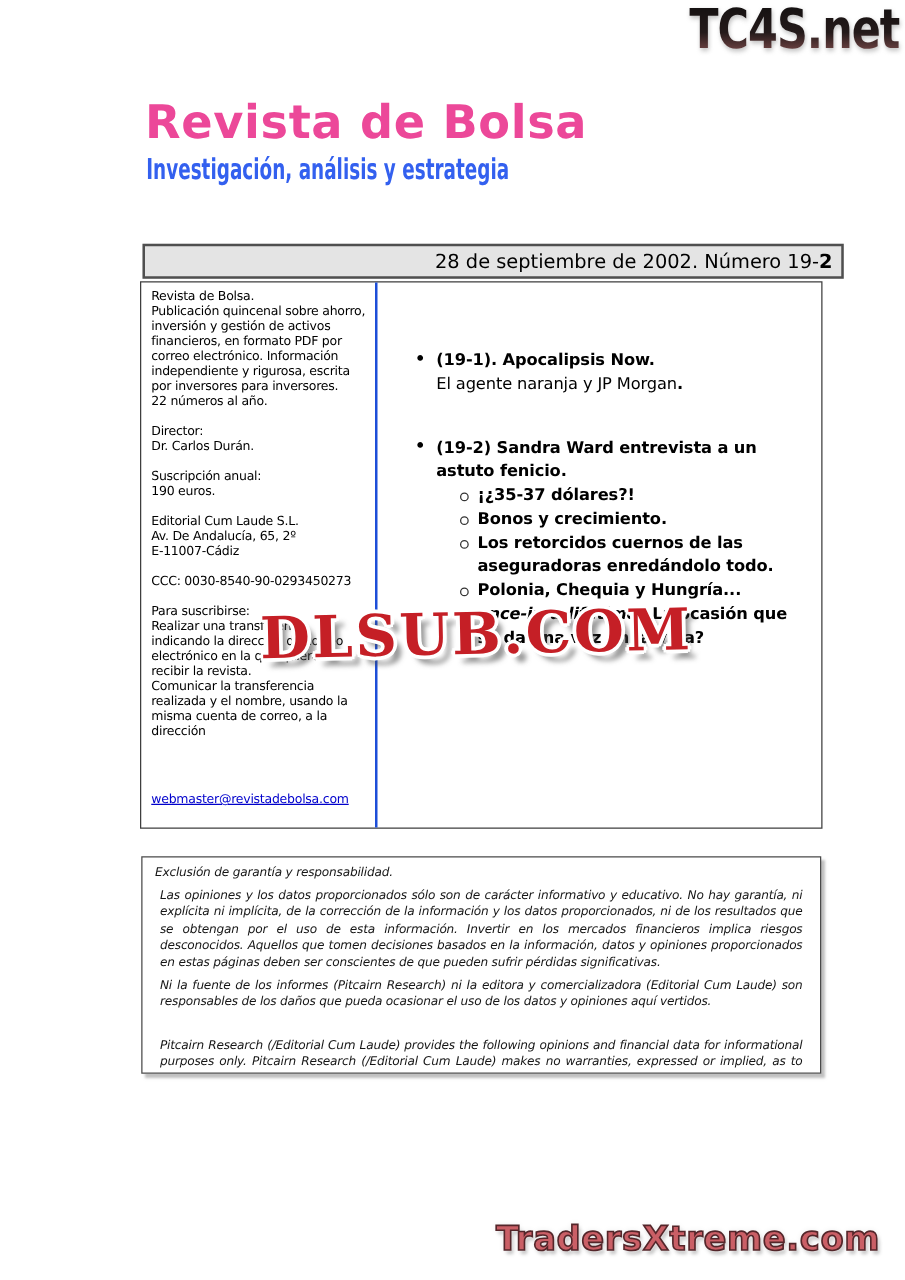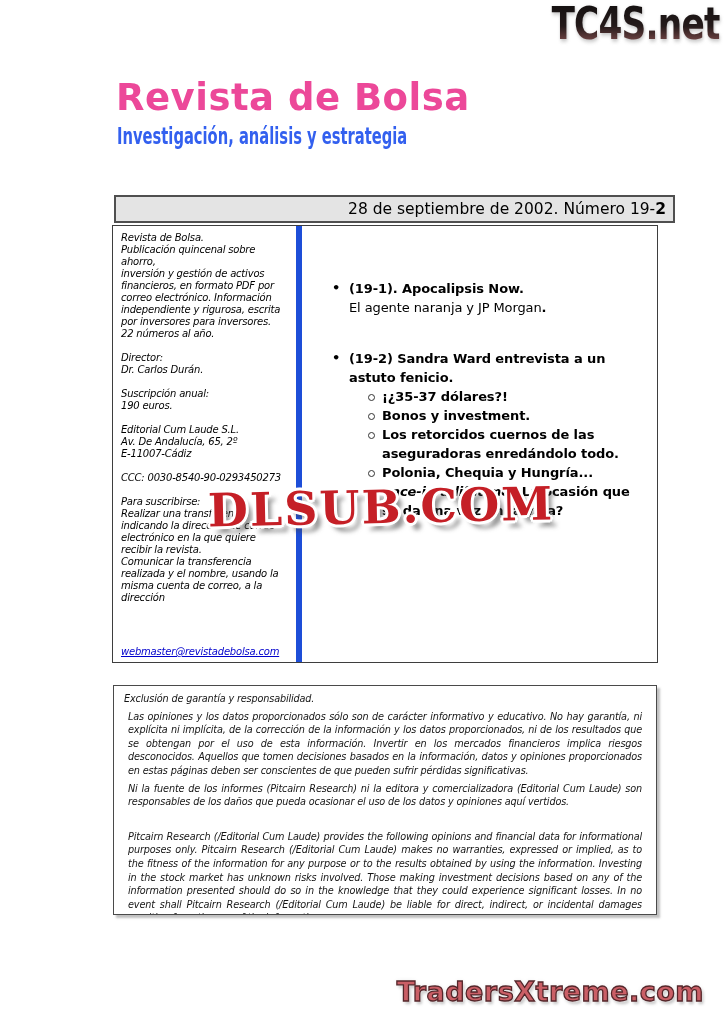--- a/index.html
+++ b/index.html
@@ -30,24 +30,23 @@
     background:#e4e4e4; border:2px solid #4f4f4f;
     text-align:right; font-size:15.5px; line-height:24px; padding-right:7px;margin-top:32px;
   }
   .datebar .b2 { font-weight:bold; }
   
   .main-box {
     position:absolute; left:112px; top:225px; width:546px; height:438px; box-sizing:border-box;
     border:1px solid #3e3e3e; display:flex;
   }
   .left-col {
-    width:189px; box-sizing:border-box; border-right:6px solid #1d4ed8;
+    width:189px; box-sizing:border-box; border-right:2px solid #1d4ed8;
     padding:6px 6px 0 8px; font-size:10px; line-height:12px; letter-spacing:-0.2px;
     overflow:hidden;
-    font-style:italic;
   }
   .left-col p { margin:0 0 12px 0; white-space:pre-line; }
   .email {
     display:inline-block; margin-top:30px; color:#0000cc; text-decoration:underline;
     font-size:10px; letter-spacing:-0.2px; cursor:pointer;
   }
   .right-col {
     flex:1; box-sizing:border-box; padding:53px 8px 0 28px;
     font-size:13px; line-height:19px; letter-spacing:-0.1px; overflow:hidden;
   }
@@ -66,21 +65,21 @@
     position:absolute; left:208px; top:480px; z-index:50;
     font-family:"DejaVu Serif", serif; font-weight:bold; font-size:46px; letter-spacing:2px;
     color:#c51f26; transform:rotate(-1.2deg); white-space:nowrap; pointer-events:none;
     text-shadow:
       -2px -2px 0 #fff, 2px -2px 0 #fff, -2px 2px 0 #fff, 2px 2px 0 #fff,
       -3px 0 0 #fff, 3px 0 0 #fff, 0 -3px 0 #fff, 0 3px 0 #fff,
       6px 7px 4px rgba(70,70,70,0.55);
   }
   
   .legal-box {
-    position:absolute; left:113px; top:685px; width:544px; height:230px; box-sizing:border-box;
+    position:absolute; left:113px; top:685px; width:544px; height:174px; box-sizing:border-box;
     border:1px solid #4a4a4a; box-shadow:3px 3px 2px rgba(130,130,130,0.5);
     padding:6px 10px; font-size:9.7px; line-height:13.6px; font-style:italic;
     letter-spacing:-0.15px; color:#151515; overflow:hidden;
   }
   .legal-box .jp { text-align:justify; margin:4px; }
   .legal-gap { height:13px; }
   
   .txlogo {
     position:absolute; top:976px; right:20px; white-space:nowrap;
     font-size:27px; font-weight:bold; letter-spacing:0.5px;
@@ -134,21 +133,21 @@
     <div class="right-col">
 
       <div class="toc-item">
         <div><span class="b">(19-1). </span><span class="bi">Apocalipsis Now</span><span class="b">.</span></div>
         <div><span>El agente naranja y JP Morgan</span><span class="b">.</span></div>
       </div>
 
       <div class="toc-item">
         <div class="b">(19-2) Sandra Ward entrevista a un astuto fenicio.</div>
         <div class="sub-item">¡¿35-37 dólares?!</div>
-        <div class="sub-item">Bonos y investment.</div>
+        <div class="sub-item">Bonos y crecimiento.</div>
         <div class="sub-item">Los retorcidos cuernos de las aseguradoras enredándolo todo.</div>
         <div class="sub-item"><span>Polonia, Chequia y Hungría... </span><span class="it">once-in-a-lifetime</span><span> ¿La ocasión que se da una vez en la vida?</span></div>
       </div>
 
     </div>
   </div>
 
   <div class="watermark">DLSUB.COM</div>
 
   <div class="legal-box">

